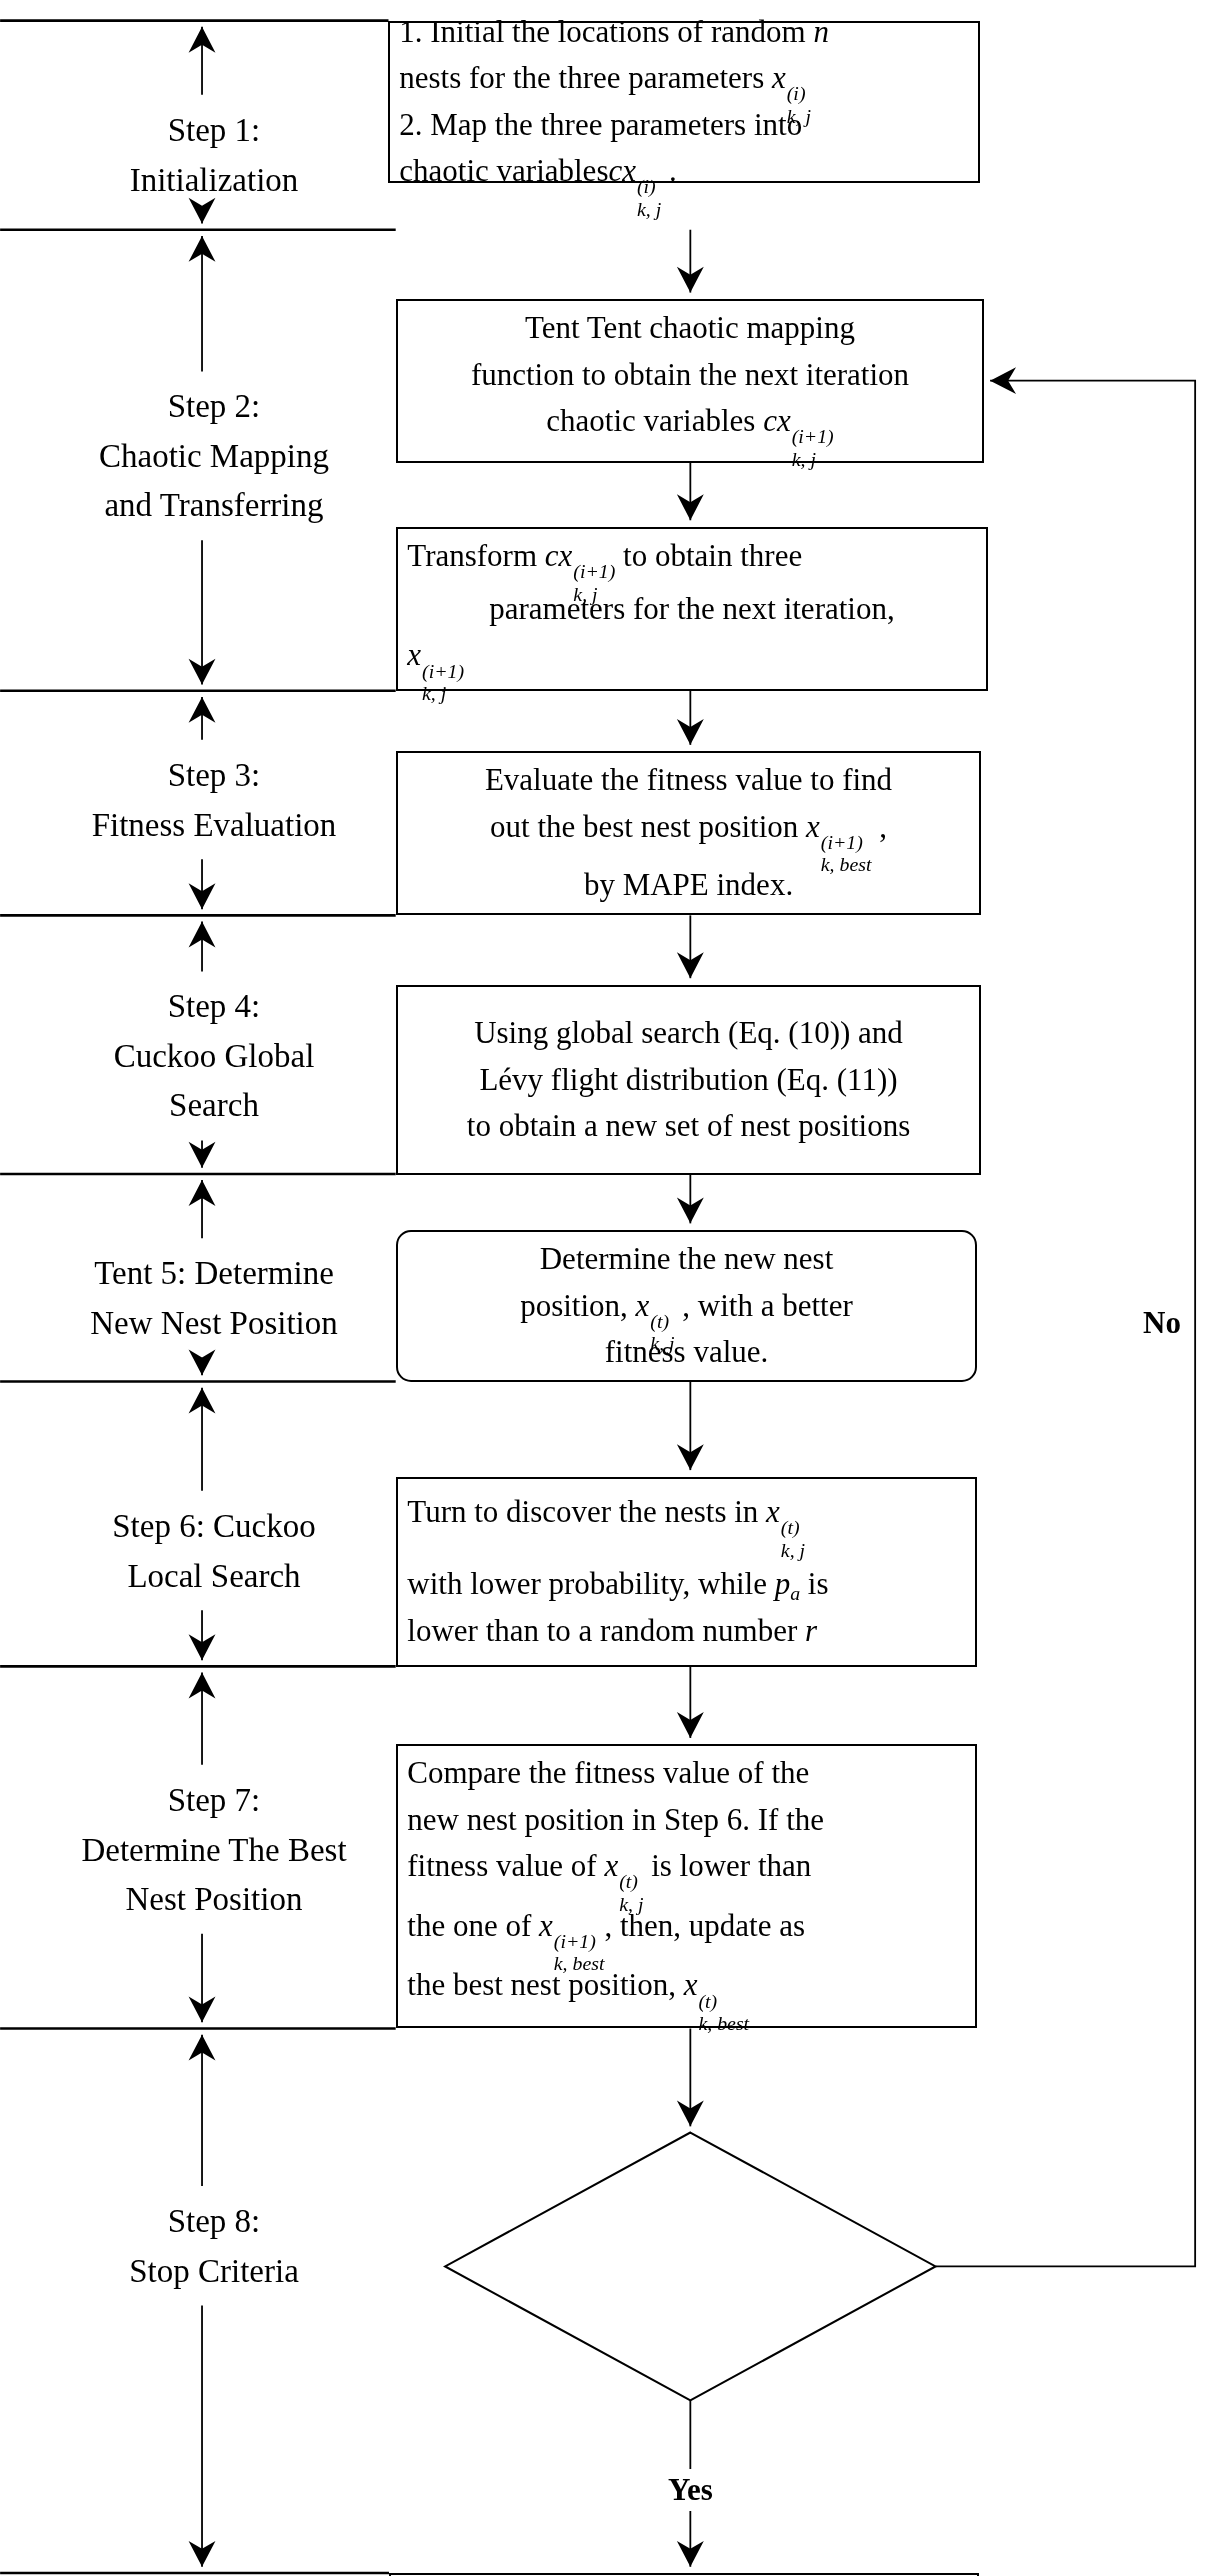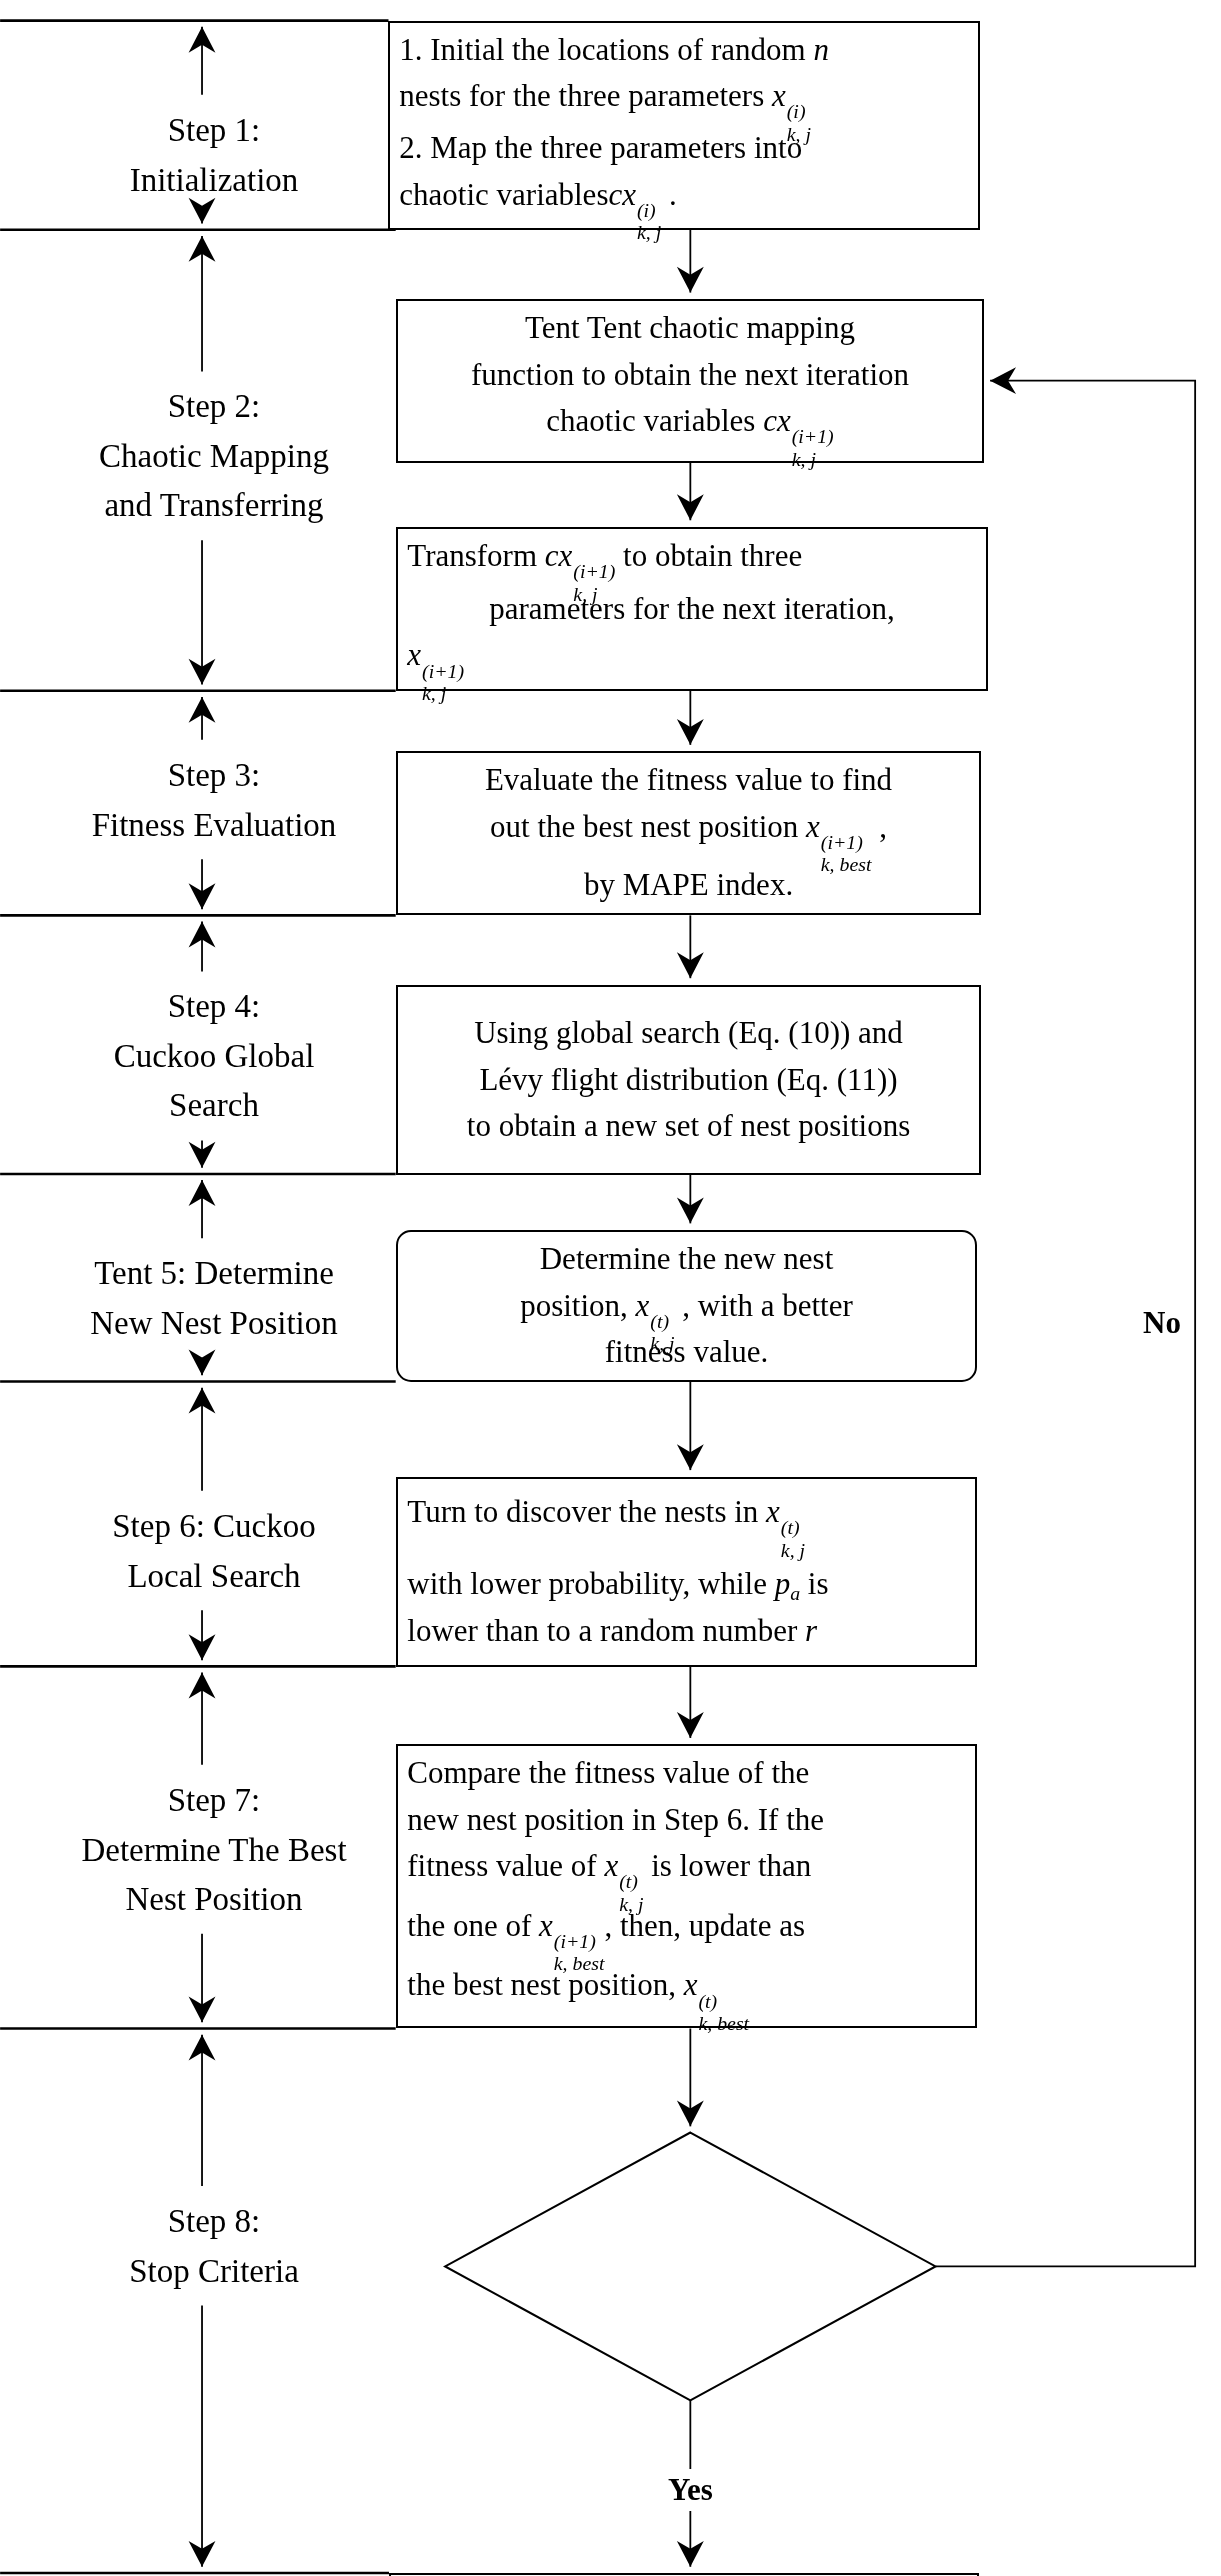--- a/index.html
+++ b/index.html
@@ -139,21 +139,21 @@
   <div class="steplabel" style="top:1850px">
       <div>Step 7:</div>
       <div>Determine The Best</div>
       <div>Nest Position</div>
     </div>
   <div class="steplabel" style="top:2246px">
       <div>Step 8:</div>
       <div>Stop Criteria</div>
     </div>
 
-  <div class="fbox" style="left:388px;top:20.6px;width:592px;height:209px;">
+  <div class="fbox" style="left:388px;top:20.6px;width:592px;height:162px;">
       <div class="rl left">1. Initial the locations of random <span class="mv"><span class="mb">n</span></span></div>
       <div class="rl left">nests for the three parameters <span class="mv"><span class="mb">x</span><span class="ms">
             <span>(i)</span>
             <span>k, j</span>
           </span></span></div>
       <div class="rl left">2. Map the three parameters  into</div>
       <div class="rl left">chaotic variables<span class="mv"><span class="mb">cx</span><span class="ms">
             <span>(i)</span>
             <span>k, j</span>
           </span></span> .</div>

